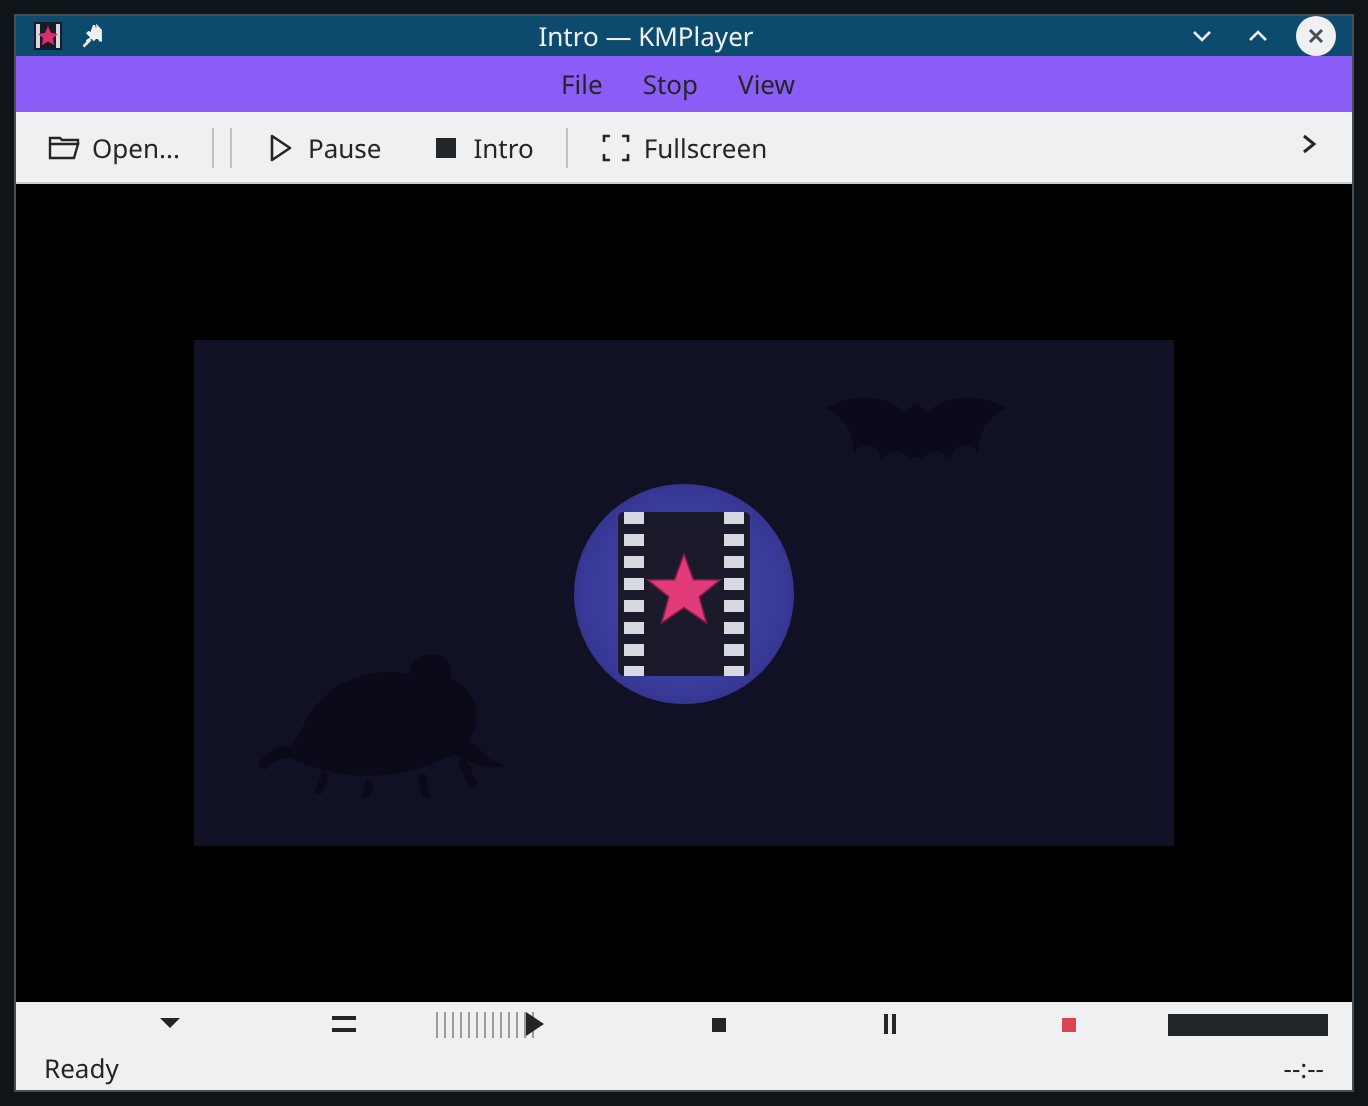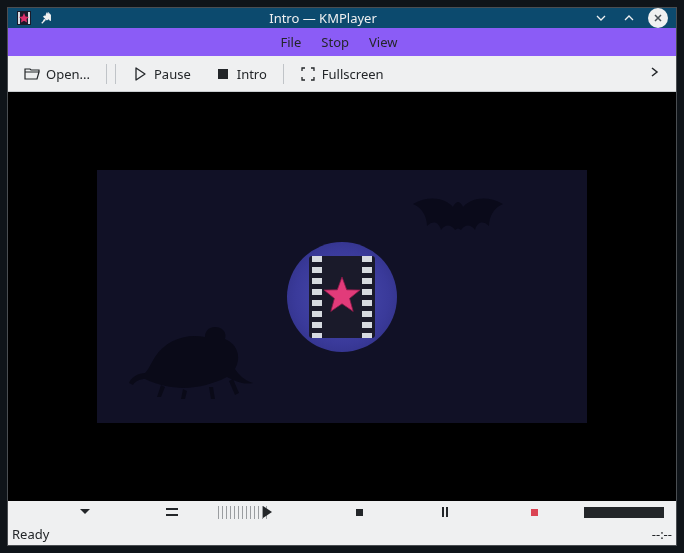--- a/index.html
+++ b/index.html
@@ -200,21 +200,21 @@
     width: 80px; height: 11px;
     background: #232629;
     cursor: pointer;
   }
   
   .statusbar {
     height: 22px;
     background: #eff0f1;
     display: flex;
     align-items: center;
-    padding: 0 4px;
+    padding: 0 14px;
     font-size: 13px;
     flex-shrink: 0;
   }
   .statusbar .status-right { margin-left: auto; }
 </style>
 </head>
 <body>
 
 <div class="outer">
 <div class="window">

